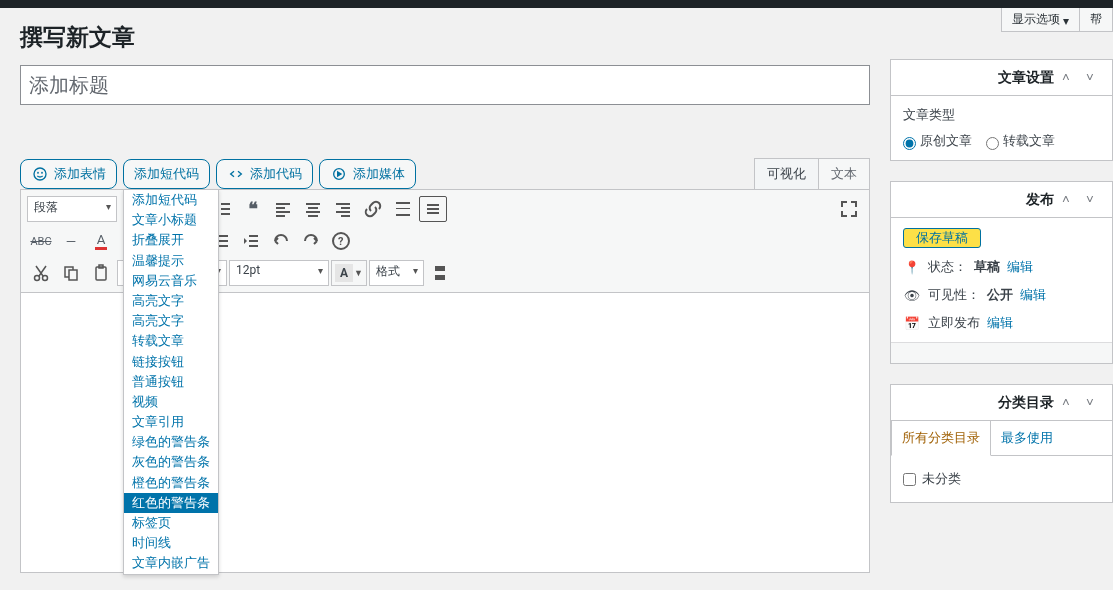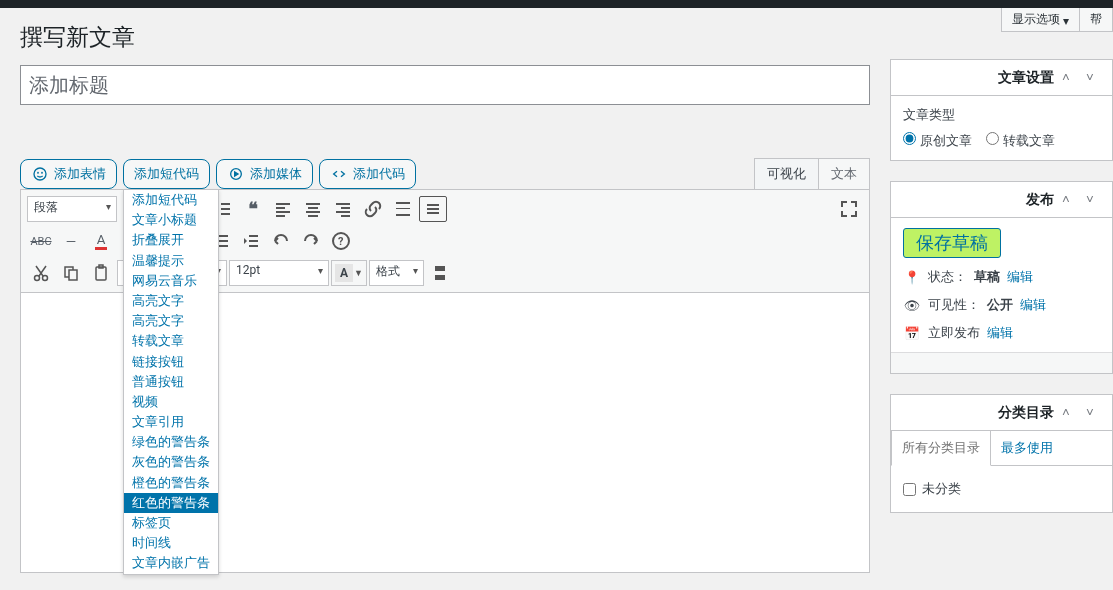--- a/index.html
+++ b/index.html
@@ -2,21 +2,21 @@
 <html><head>
 <meta charset="utf-8">
 <style>
 *{box-sizing:border-box;margin:0;padding:0;font-family:-apple-system,BlinkMacSystemFont,"Segoe UI",Roboto,"PingFang SC","Microsoft YaHei",sans-serif}
 body{background:#f1f1f1;width:1113px;height:590px;overflow:hidden;font-size:13px;color:#3c434a}
 .topbar{height:8px;background:#1d2327}
 .wrap{padding:10px 20px 0 20px;position:relative}
 .screen-options{position:absolute;top:0;right:0;display:flex}
 .screen-options button{background:#f6f7f7;border:1px solid #c3c4c7;border-top:none;padding:3px 10px;font-size:12px;color:#2c3338;cursor:pointer;display:flex;align-items:flex-end;gap:3px}
 .screen-options button:first-child{border-right:none}
-.page-title{font-size:23px;font-weight:400;color:#1d2327;margin:4px 0 12px 0}
+.page-title{font-size:23px;font-weight:700;color:#1d2327;margin:4px 0 12px 0}
 .title-input{width:850px;padding:3px 8px;font-size:20px;height:40px;border:1px solid #8c8f94;background:#fff;color:#646970}
 .title-input::placeholder{color:#646970}
 .content-area{display:flex;gap:20px;margin-top:0}
 .left-col{width:920px}
 .editor-buttons{display:flex;gap:6px;margin:54px 0 0 0;position:relative}
 .btn{background:#f6f7f7;border:1px solid #0071a1;color:#0071a1;padding:0 10px;height:30px;display:flex;align-items:center;gap:5px;font-size:13px;cursor:pointer;border-radius:8px}
 .btn svg{width:16px;height:16px}
 .tabs{position:absolute;right:0;bottom:-1px;display:flex}
 .tabs button{border:1px solid #c3c4c7;background:#f6f7f7;padding:6px 12px;font-size:13px;color:#646970;cursor:pointer}
 .tabs button.active{background:#f3f5f6;border-bottom-color:#f3f5f6;color:#3c434a}
@@ -39,28 +39,28 @@
 .dropdown-menu div:hover,.dropdown-menu div.hl{background:#0073aa;color:#fff}
 .shortcode-btn-wrap{position:relative}
 .right-col{width:223px;margin-top:-6px;flex-shrink:0}
 .postbox{background:#fff;border:1px solid #c3c4c7;margin-bottom:20px}
 .postbox-header{display:flex;align-items:center;justify-content:flex-end;border-bottom:1px solid #c3c4c7;padding:0 10px;height:36px}
 .postbox-header h2{font-size:14px;font-weight:600;color:#1d2327}
 .postbox-header .handles{display:flex;gap:0}
 .postbox-header .handles button{border:none;background:transparent;width:24px;height:24px;cursor:pointer;color:#787c82;display:flex;align-items:center;justify-content:center}
 .postbox-body{padding:10px 12px;font-size:13px}
 .radio-row{display:flex;gap:14px;margin-top:8px}
-.radio-row label{display:flex;align-items:flex-start;gap:4px;font-size:13px;cursor:pointer}
+.radio-row label{display:flex;align-items:flex-end;gap:4px;font-size:13px;cursor:pointer}
 .radio-row input{margin:0;accent-color:#0073aa}
 .meta-line{display:flex;align-items:center;gap:7px;margin:10px 0;font-size:13px;color:#3c434a}
 .meta-line a{color:#0073aa;cursor:pointer}
-.save-draft{border:1px solid #0071a1;color:#0071a1;background:#bef264;padding:0 12px;height:30px;border-radius:3px;font-size:18px;cursor:pointer}
+.save-draft{border:1px solid #0071a1;color:#0071a1;background:#fde047;padding:0 12px;height:20px;border-radius:3px;font-size:13px;cursor:pointer}
 .cat-tabs{display:flex;border-bottom:1px solid #c3c4c7;margin:-10px -12px 10px -12px}
 .cat-tabs button{flex:0 0 auto;border:none;background:transparent;padding:8px 10px;font-size:13px;cursor:pointer;color:#0073aa}
-.cat-tabs button.active{border:1px solid #c3c4c7;border-top:none;border-bottom-color:#fff;background:#fff;color:#737373;margin-bottom:-1px}
+.cat-tabs button.active{border:1px solid #c3c4c7;border-top:none;border-bottom-color:#fff;background:#fff;color:#a16207;margin-bottom:-1px}
 .cat-item{display:flex;align-items:center;gap:6px;padding:4px 0}
 .cat-item input{margin:0}
 .icon{width:18px;height:18px;display:inline-flex;align-items:center;justify-content:center}
 .toolbar svg{width:20px;height:20px}
 </style>
 </head>
 <body>
 
 <div class="topbar"></div>
 
@@ -117,34 +117,34 @@
               <div class="hl">红色的警告条</div>
               <div>标签页</div>
               <div>时间线</div>
               <div>文章内嵌广告</div>
             </div>
         </div>
 
         <button class="btn">
           <span class="icon">
               <svg viewBox="0 0 24 24" fill="none" stroke="#0071a1" stroke-width="2">
-                <circle cx="12" cy="12" r="8"></circle>
-                <path d="M10 9v6l5-3z" fill="#0071a1"></path>
+                <path d="M9 8l-5 4 5 4M15 8l5 4-5 4"></path>
               </svg>
             </span>
-          <span>添加媒体</span>
+          <span>添加代码</span>
         </button>
 
         <button class="btn">
           <span class="icon">
               <svg viewBox="0 0 24 24" fill="none" stroke="#0071a1" stroke-width="2">
-                <path d="M9 8l-5 4 5 4M15 8l5 4-5 4"></path>
+                <circle cx="12" cy="12" r="8"></circle>
+                <path d="M10 9v6l5-3z" fill="#0071a1"></path>
               </svg>
             </span>
-          <span>添加代码</span>
+          <span>添加媒体</span>
         </button>
 
         <div class="tabs">
           <button class="active">可视化</button>
           <button>文本</button>
         </div>
       </div>
 
       
       <div class="toolbar">

